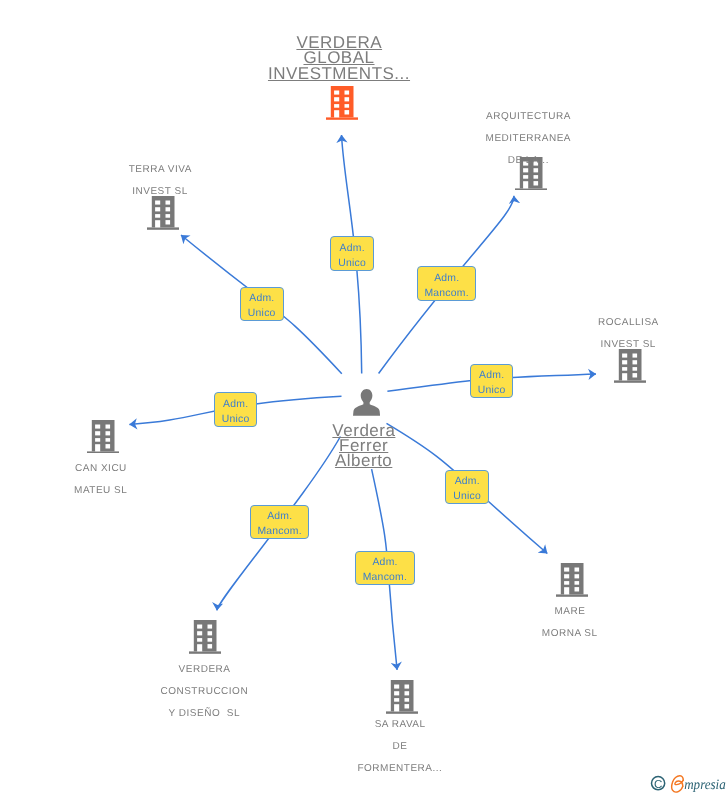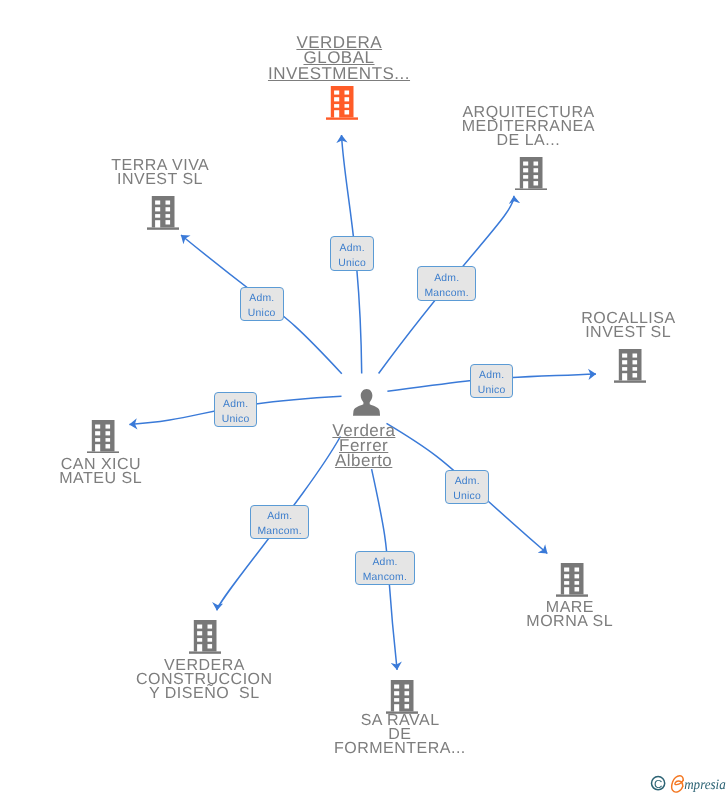--- a/index.html
+++ b/index.html
@@ -5,26 +5,26 @@
 <style>
   html,body{margin:0;padding:0;}
   body{width:728px;height:795px;background:#ffffff;
        font-family:"Liberation Sans",sans-serif;overflow:hidden;
        -webkit-font-smoothing:antialiased;text-rendering:geometricPrecision;}
   #stage{position:relative;width:728px;height:795px;}
   #edges{position:absolute;left:0;top:0;width:728px;height:795px;}
   #nodes-layer,#labels-layer{position:absolute;left:0;top:0;width:728px;height:795px;}
   .node{position:absolute;}
   .node-title{position:absolute;text-align:center;color:#7d7d7d;
-              font-size:16px;line-height:14px;white-space:pre;
+              font-size:10px;line-height:22px;white-space:pre;
               letter-spacing:0.5px;text-indent:0.5px;}
   .node-title.hl{font-size:17px;line-height:15.3px;text-decoration:underline;}
   .icon{position:absolute;}
   .edge-label{position:absolute;border:1.3px solid #5b9bd5;border-radius:4px;
-              background:#e5e5e5;color:#3d7ecc;font-size:10.4px;line-height:15.1px;
+              background:#fde047;color:#3d7ecc;font-size:10.4px;line-height:15.1px;
               letter-spacing:0.25px;text-indent:0.25px;
               text-align:center;white-space:pre;box-sizing:border-box;
               display:flex;align-items:center;justify-content:center;padding-top:4.4px;}
   #logo{position:absolute;}
 </style>
 </head>
 <body>
 
 <div id="stage">
   <svg id="edges" viewBox="0 0 728 795" xmlns="http://www.w3.org/2000/svg">

